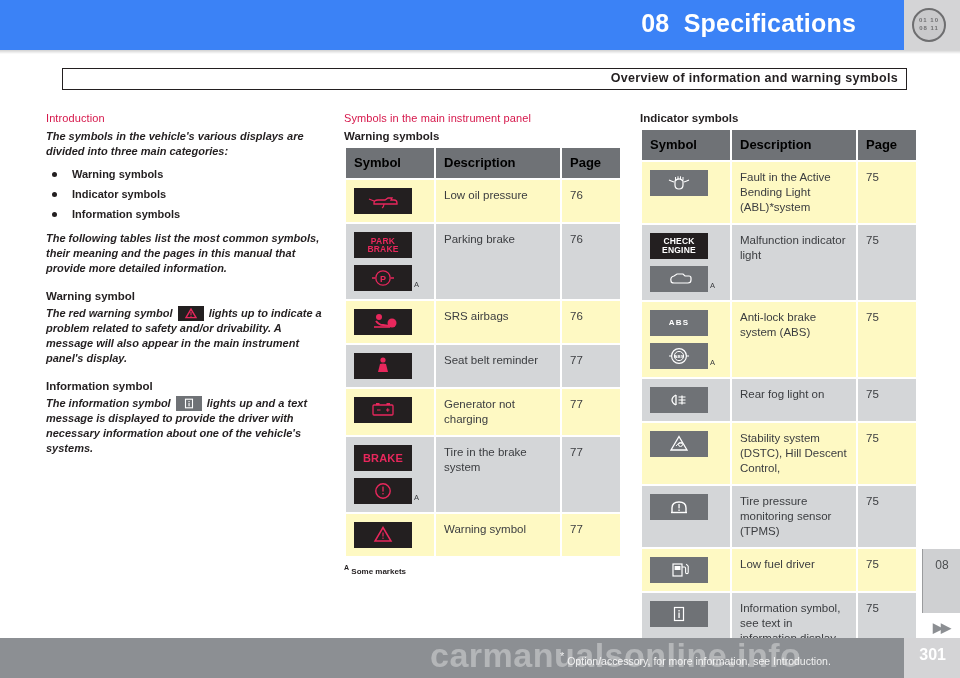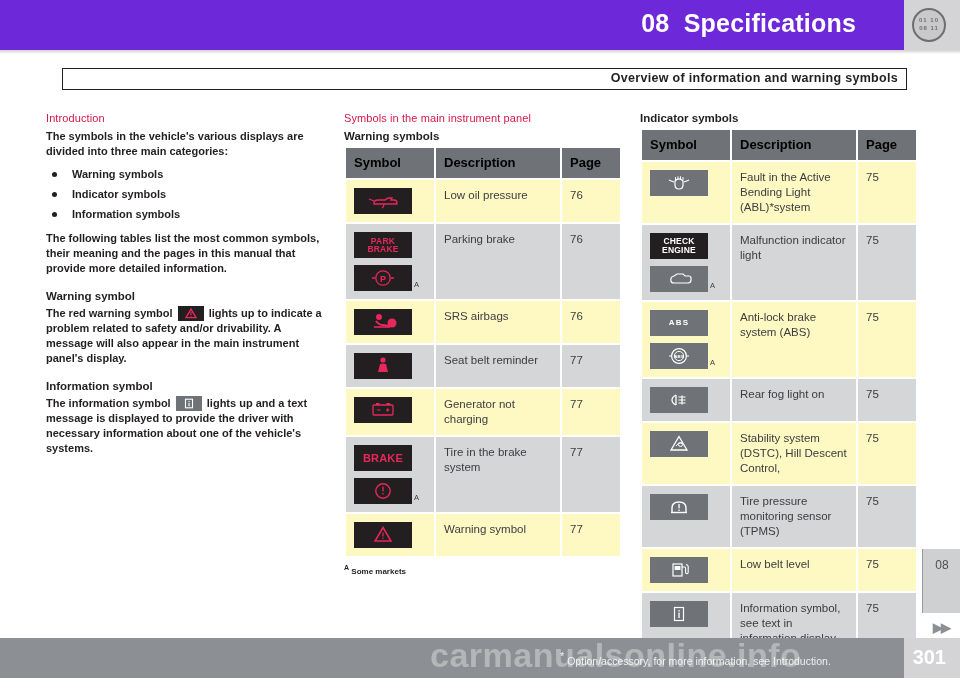--- a/index.html
+++ b/index.html
@@ -7,21 +7,21 @@
     width:960px;height:678px;overflow:hidden;
     background:#ffffff;
     font-family:"Liberation Sans", sans-serif;
     position:relative;
   }
   .page{position:absolute;inset:0;background:#fff;}
 
   
   .topbar{
     position:absolute;left:0;top:0;width:960px;height:50px;
-    background:#6d28d9;
+    background:#3b82f6;
   }
   .topbar-title{
     position:absolute;right:104px;top:9px;
     color:#ffffff;font-size:25px;font-weight:bold;letter-spacing:.2px;
     white-space:nowrap;
   }
   .badge-box{
     position:absolute;left:904px;top:0;width:56px;height:50px;
     background:#d4d4d6;
   }
@@ -57,21 +57,21 @@
   .col3{left:640px;width:278px;}
 
   .h-red{
     color:#d6174b;font-size:11px;font-weight:normal;margin:0 0 5px 0;
     letter-spacing:.1px;
   }
   .h-dark{
     color:#231f20;font-size:11.5px;font-weight:bold;margin:14px 0 4px 0;
   }
   .body-text{
-    color:#231f20;font-size:11px;font-weight:bold;line-height:15px;margin:0 0 8px 0;
+    color:#231f20;font-size:11px;font-weight:bold;line-height:15px;margin:0 0 8px 0;font-style:italic;
   }
   ul.bullets{margin:6px 0 9px 0;padding:0;list-style:none;}
   ul.bullets li{
     position:relative;padding-left:26px;margin-bottom:5px;
     color:#231f20;font-size:11px;font-weight:bold;line-height:15px;
   }
   ul.bullets li:before{
     content:"";position:absolute;left:6px;top:5px;width:5px;height:5px;
     border-radius:50%;background:#231f20;
   }
@@ -148,21 +148,21 @@
     position:absolute;left:0;top:638px;width:960px;height:40px;
     background:#8c8f93;
   }
   .footer-note{
     position:absolute;left:560px;top:12px;
     color:#f0f0f0;font-size:10.5px;white-space:nowrap;
   }
   .footer-note sup{font-size:11px;}
   .footer-page{
     position:absolute;right:14px;top:8px;
-    color:#ffffff;font-size:20px;font-weight:bold;
+    color:#ffffff;font-size:16px;font-weight:bold;
   }
   .footer-corner{
     position:absolute;left:904px;top:0;width:56px;height:40px;background:#d4d4d6;
   }
   .watermark{
     position:absolute;left:430px;top:636px;width:530px;height:44px;
     color:rgba(255,255,255,.35);font-size:34px;font-weight:bold;
     letter-spacing:.5px;pointer-events:none;white-space:nowrap;
   }
 </style>
@@ -533,21 +533,21 @@
                   <div class="symbox grey">
               <svg width="58" height="26" viewBox="0 0 58 26">
                       <rect x="23" y="7" width="9" height="12" fill="none" stroke="#fff" stroke-width="1.2"></rect>
                       <rect x="24.6" y="9" width="5.8" height="4" fill="#fff"></rect>
                       <path d="M32 10 h2.6 q1 0 1 1.2 v4 q0 1.4 1.4 1.4 q1.2 0 1.2-1.4 v-6 l-2-2" fill="none" stroke="#fff" stroke-width="1.1"></path>
                     </svg>
             </div>
                 </div>
               </div>
           </td>
-          <td class="c-desc">Low belt level</td>
+          <td class="c-desc">Low fuel driver</td>
           <td class="c-page">75</td>
         </tr>
 
         <tr class="alt">
           <td class="c-sym">
             <div class="symcell">
                 <div class="symwrap">
                   <div class="symbox grey">
               <svg width="58" height="26" viewBox="0 0 58 26">
                       <rect x="24.5" y="6.5" width="9" height="13" fill="none" stroke="#fff" stroke-width="1.2"></rect>

